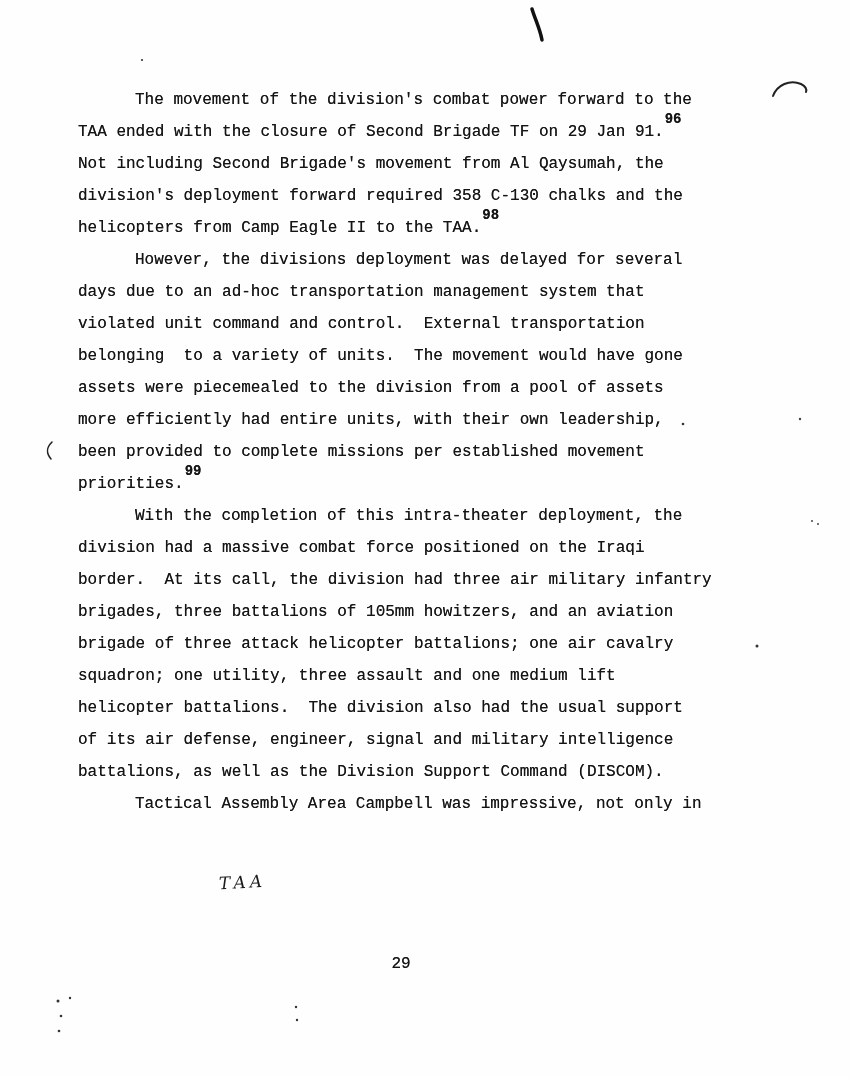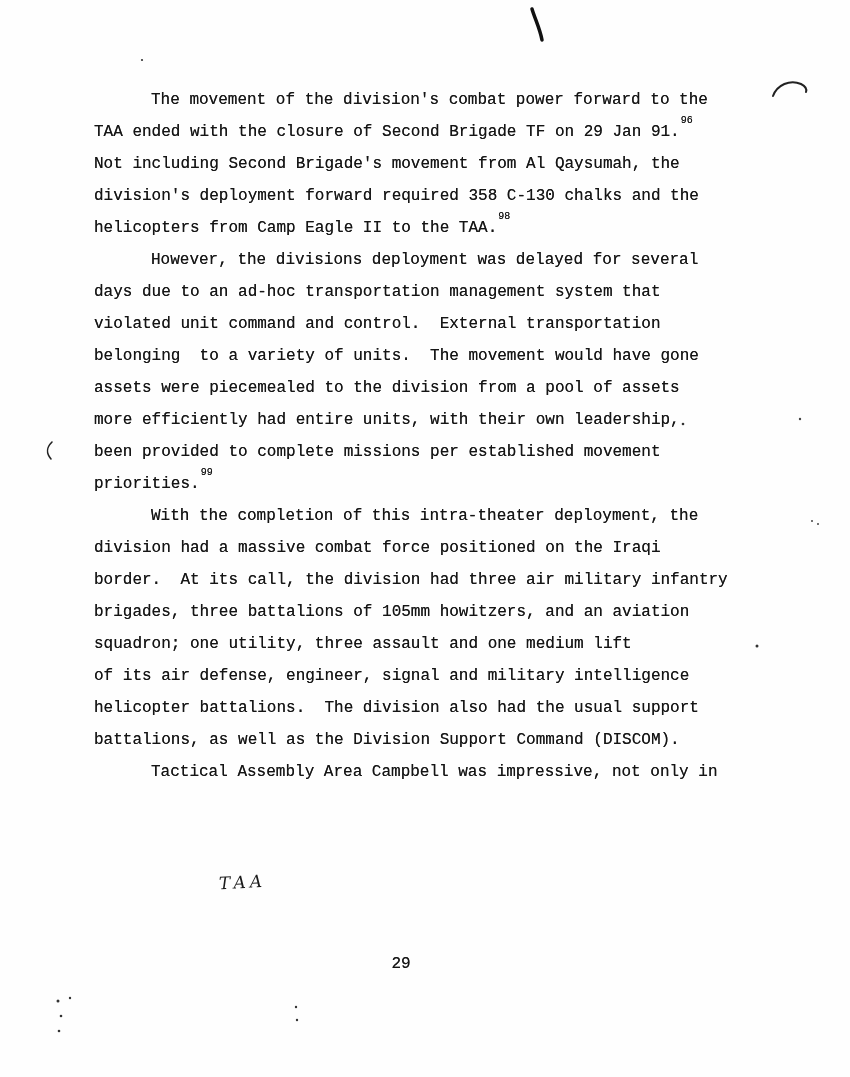--- a/index.html
+++ b/index.html
@@ -17,35 +17,35 @@
     color: #151515;
   }
   .text-block {
     position: absolute;
     left: 78px;
     top: 84px;
     width: 680px;
     font-size: 16px;
     line-height: 32px;
     text-shadow: 0 0 0.5px rgba(10,10,10,0.75);
-    margin-left: 16px;
   }
   .line {
     white-space: pre;
   }
   .line.indent {
     padding-left: 57px;
   }
   sup.fnref {
-    font-size: 10px;
+    font-size: 14px;
     line-height: 0;
     position: relative;
     top: -7px;
     margin-left: 1px;
     letter-spacing: 0;
+    font-weight: bold;
   }
   .handwritten {
     position: absolute;
     left: 219px;
     top: 872px;
     font-family: "DejaVu Serif", serif;
     font-style: italic;
     font-size: 17px;
     letter-spacing: 4px;
     color: #1c1c1c;
@@ -109,23 +109,24 @@
       <div class="line">violated unit command and control.  External transportation</div>
       <div class="line">belonging  to a variety of units.  The movement would have gone</div>
       <div class="line">assets were piecemealed to the division from a pool of assets</div>
       <div class="line">more efficiently had entire units, with their own leadership,</div>
       <div class="line">been provided to complete missions per established movement</div>
       <div class="line">priorities.<sup class="fnref">99</sup></div>
       <div class="line indent">With the completion of this intra-theater deployment, the</div>
       <div class="line">division had a massive combat force positioned on the Iraqi</div>
       <div class="line">border.  At its call, the division had three air military infantry</div>
       <div class="line">brigades, three battalions of 105mm howitzers, and an aviation</div>
+      <div class="line">brigade of three attack helicopter battalions; one air cavalry</div>
       <div class="line">squadron; one utility, three assault and one medium lift</div>
+      <div class="line">helicopter battalions.  The division also had the usual support</div>
       <div class="line">of its air defense, engineer, signal and military intelligence</div>
-      <div class="line">helicopter battalions.  The division also had the usual support</div>
       <div class="line">battalions, as well as the Division Support Command (DISCOM).</div>
       <div class="line indent">Tactical Assembly Area Campbell was impressive, not only in</div>
     </div>
 
   <div class="handwritten">TAA</div>
 
   <div class="page-number">29</div>
 
 </div>
 

